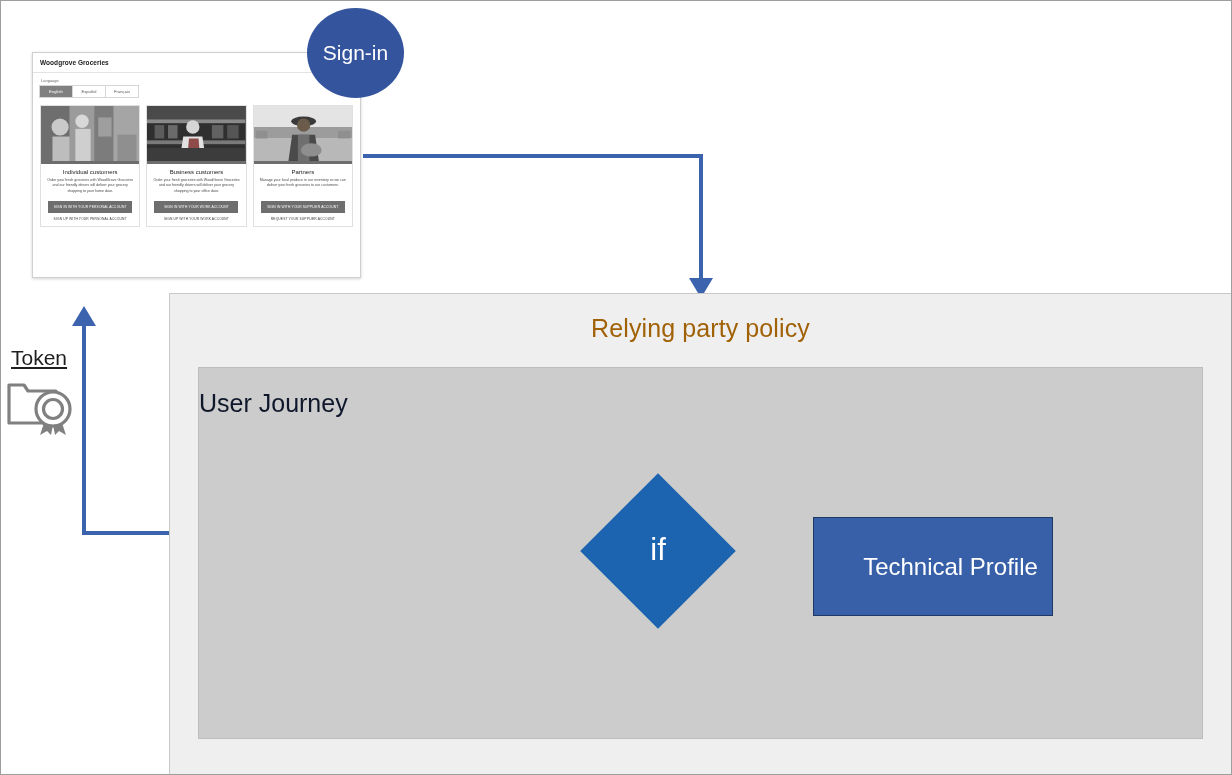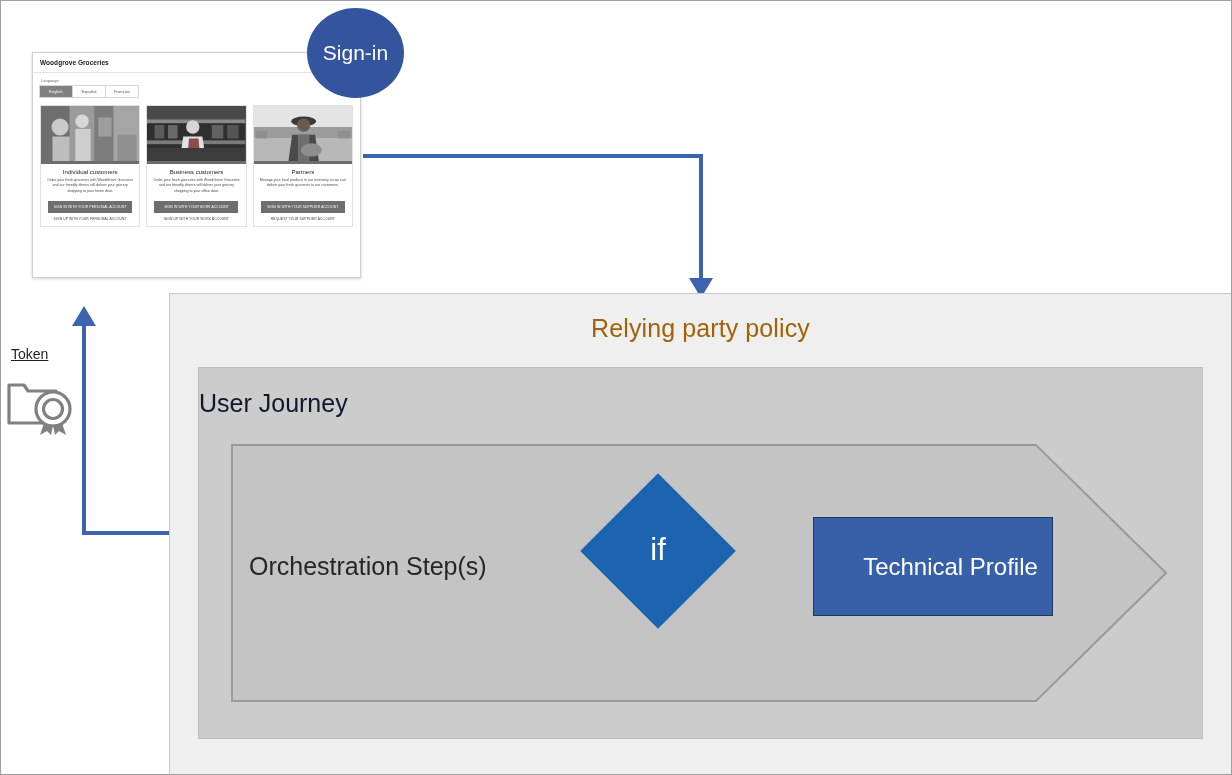--- a/index.html
+++ b/index.html
@@ -108,21 +108,21 @@
     padding-left:35px;
   }
 
   
   .arrow-svg{position:absolute;left:0;top:0;width:1232px;height:775px;pointer-events:none;}
 
   
   .token-label{
     position:absolute;
     left:10px;top:345px;
-    font-size:14px;
+    font-size:21px;
     color:#1f1f1f;
     text-decoration:underline;
   }
   .token-icon{
     position:absolute;
     left:5px;top:372px;
     width:72px;height:62px;
   }
   .token-icon svg{display:block;}
 
@@ -281,26 +281,20 @@
   </div>
 
   <div class="rp-policy">
     <div class="rp-title">Relying party policy</div>
   </div>
 
   <div class="user-journey">
     <div class="uj-title">User Journey</div>
   </div>
 
-  <div class="chevron-wrap">
-    <svg viewBox="0 0 936 258" preserveAspectRatio="none">
-      <polygon points="1,1 805,1 935,129 805,257 1,257" fill="#c4c4c4" stroke="#9a9a9a" stroke-width="2"></polygon>
-    </svg>
-    <div class="orch-label">Orchestration Step(s)</div>
-  </div>
 
   <div class="diamond">
     <div class="shape"></div>
     <div class="lbl">if</div>
   </div>
 
   <div class="tech-profile">
     <span>Technical Profile</span>
   </div>
 

